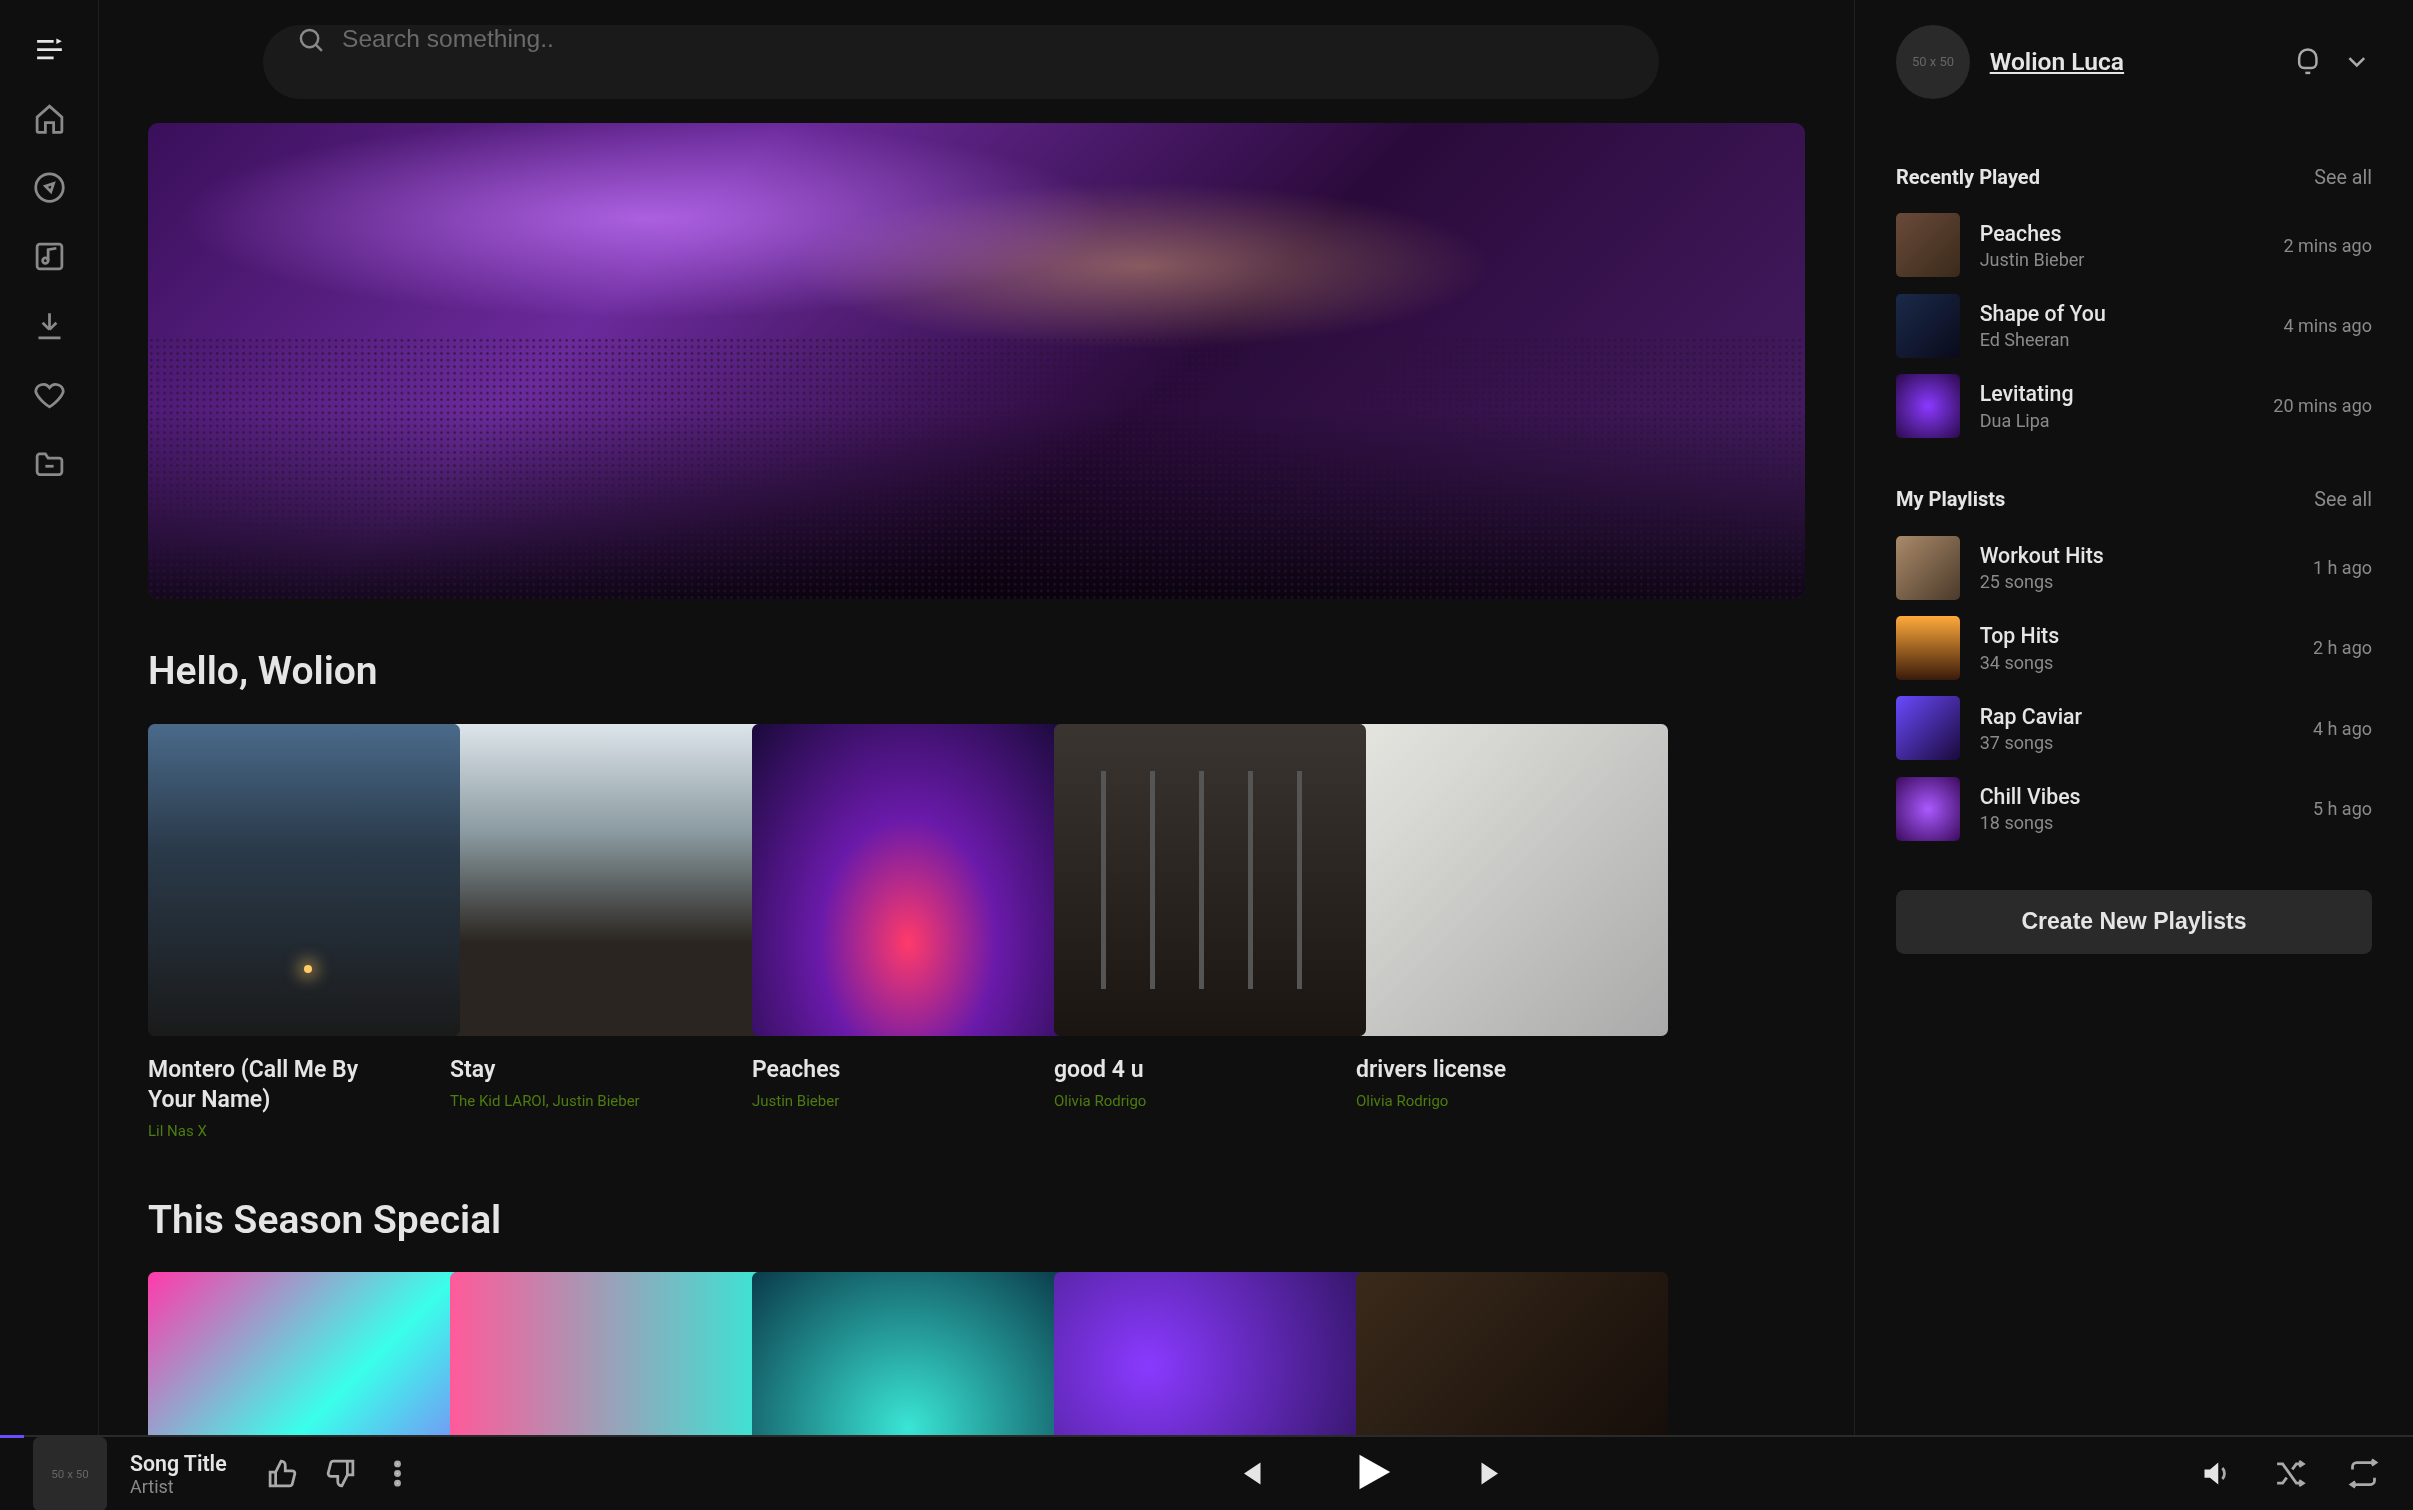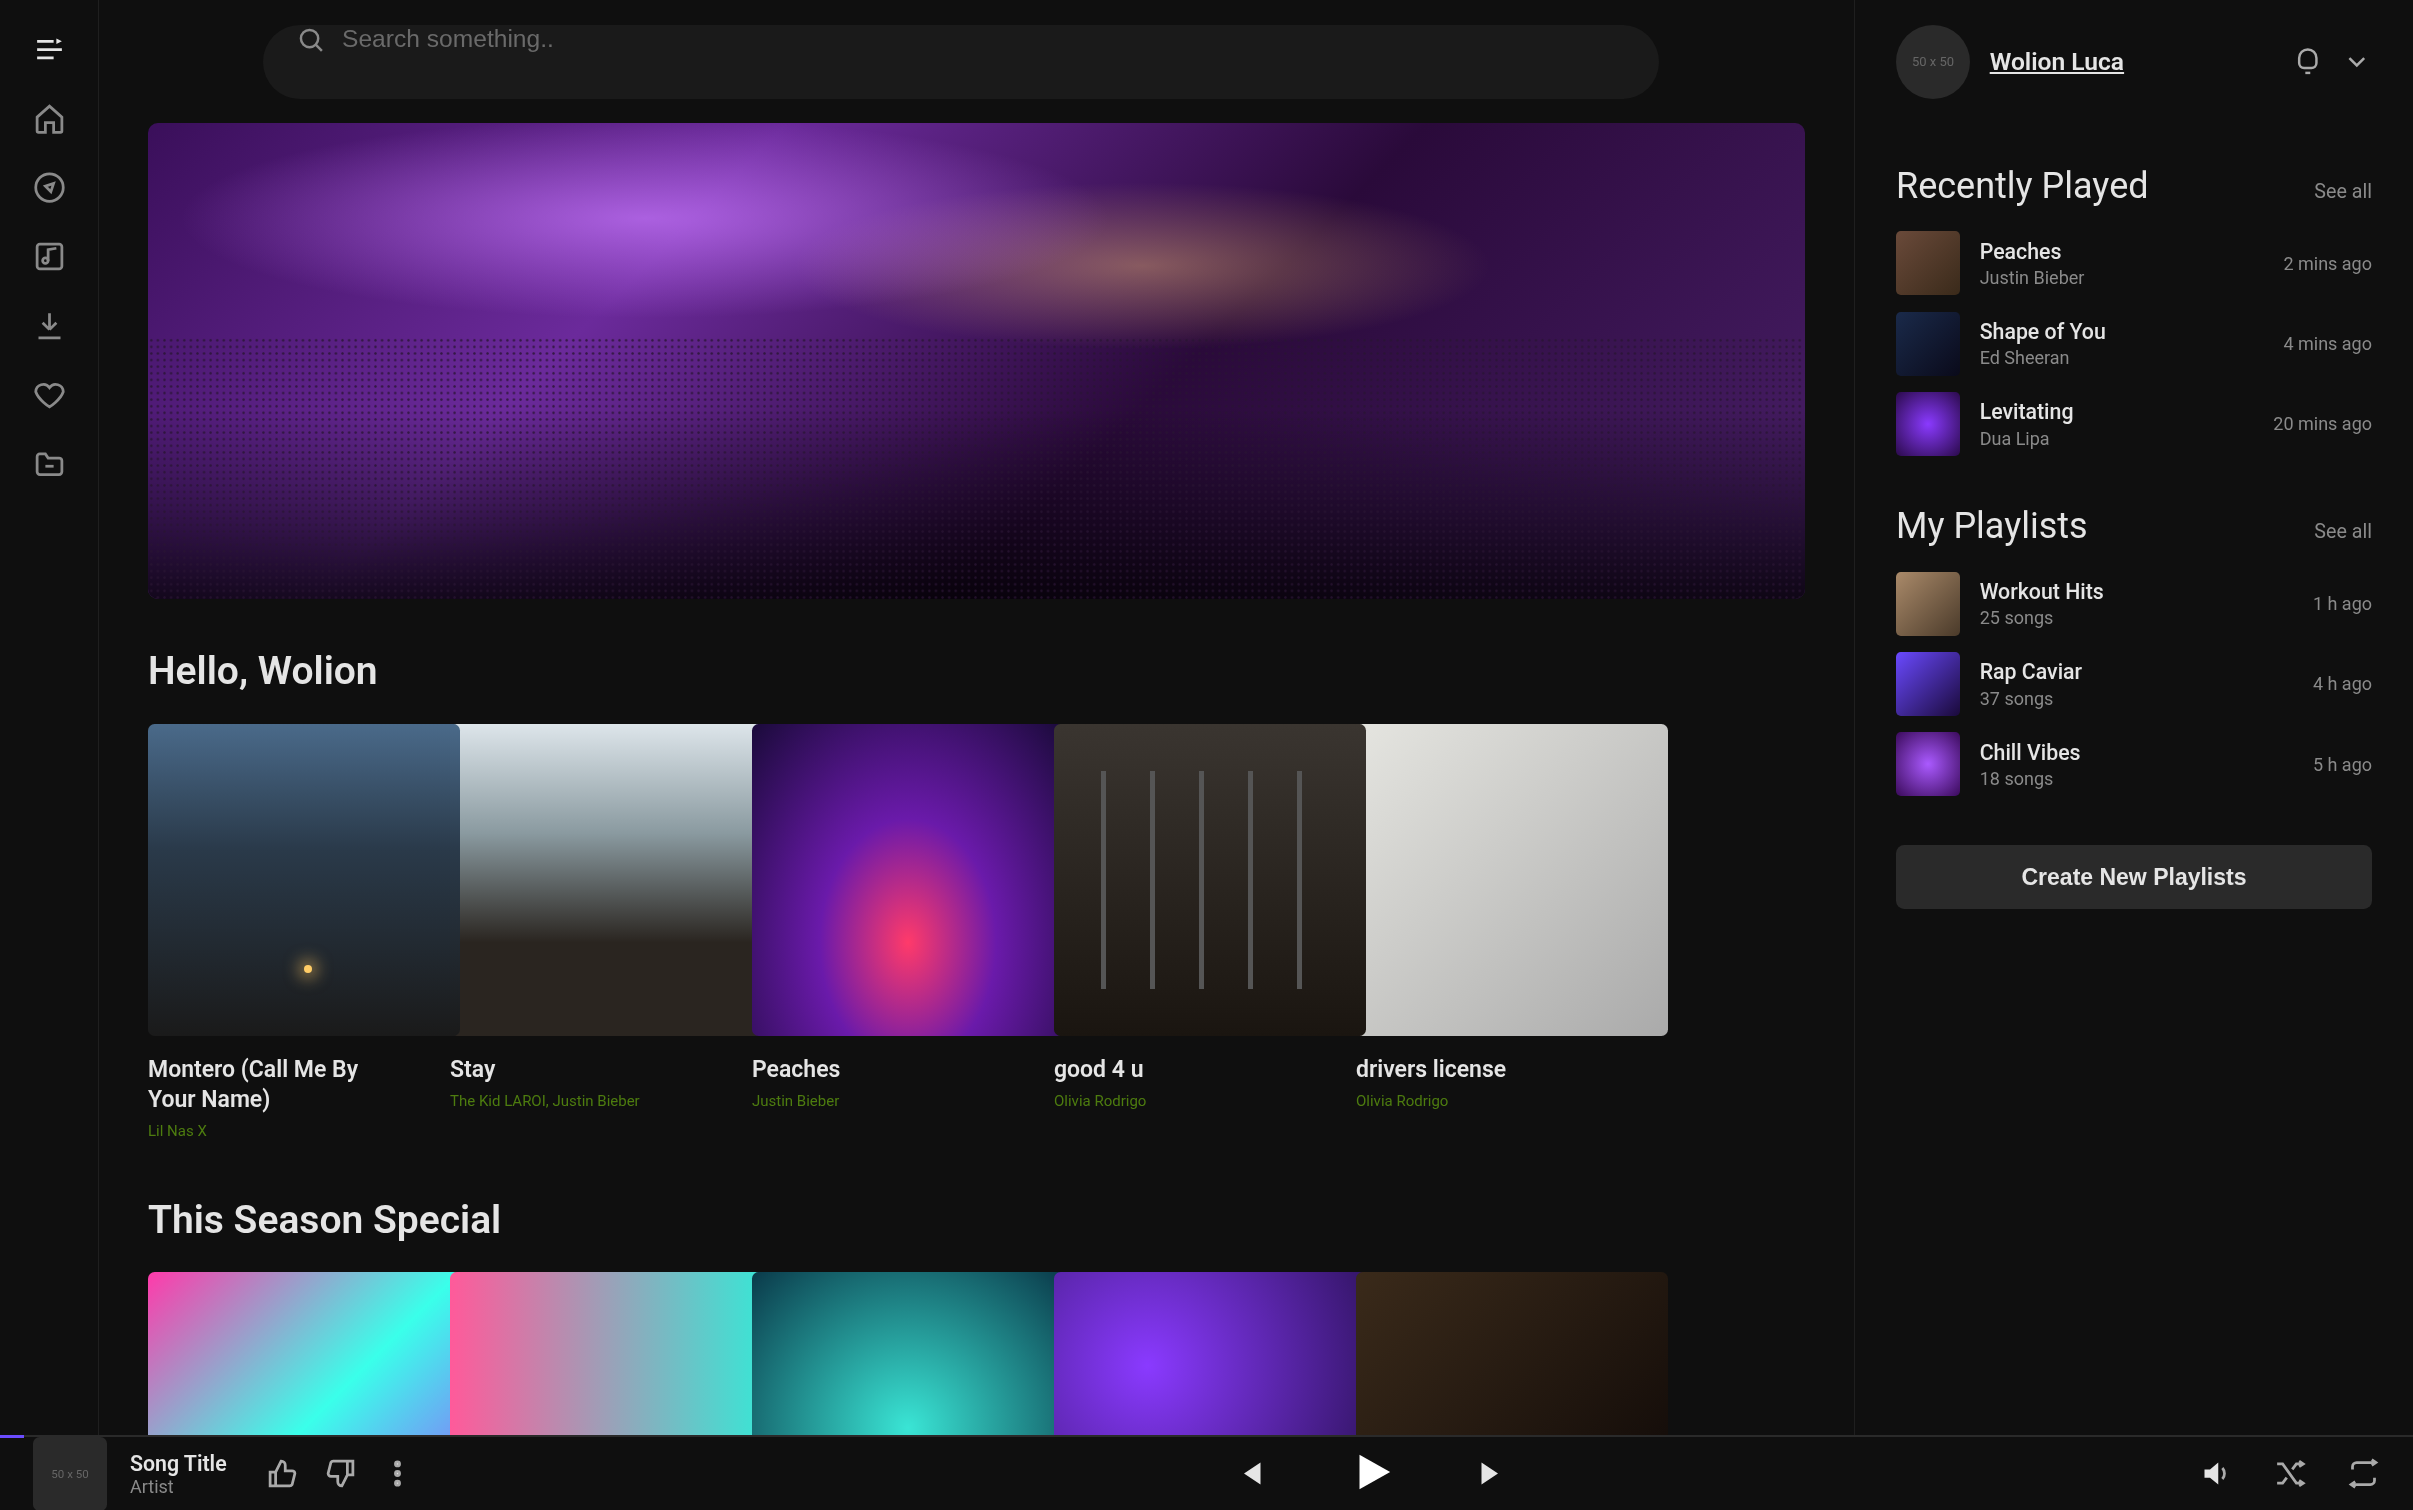--- a/index.html
+++ b/index.html
@@ -138,21 +138,21 @@
 .username { font-size: 24.6px; font-weight: 600; flex: 1; text-decoration: underline; }
 .user-row svg { width: 29.6px; height: 29.6px; stroke: #aaa; fill: none; stroke-width: 2; }
 
 .side-section { margin-bottom: 49px; }
 .side-header {
   display: flex;
   justify-content: space-between;
   align-items: baseline;
   margin-bottom: 24.6px;
 }
-.side-title { font-size: 36px; font-weight: 400; }
+.side-title { font-size: 20px; font-weight: 700; }
 .see-all { font-size: 19.7px; color: #8a8a8a; cursor: pointer; }
 
 .side-item {
   display: flex;
   align-items: center;
   gap: 19.7px;
   margin-bottom: 16.4px;
 }
 .side-thumb {
   width: 64px; height: 64px;
@@ -413,20 +413,28 @@
         <div class="side-title">My Playlists</div>
         <div class="see-all">See all</div>
       </div>
       <div class="side-item">
         <div class="side-thumb thumb-workout"></div>
         <div class="side-meta">
           <div class="side-item-title">Workout Hits</div>
           <div class="side-item-sub">25 songs</div>
         </div>
         <div class="side-time">1 h ago</div>
+      </div>
+      <div class="side-item">
+        <div class="side-thumb thumb-tophits"></div>
+        <div class="side-meta">
+          <div class="side-item-title">Top Hits</div>
+          <div class="side-item-sub">34 songs</div>
+        </div>
+        <div class="side-time">2 h ago</div>
       </div>
       <div class="side-item">
         <div class="side-thumb thumb-rap"></div>
         <div class="side-meta">
           <div class="side-item-title">Rap Caviar</div>
           <div class="side-item-sub">37 songs</div>
         </div>
         <div class="side-time">4 h ago</div>
       </div>
       <div class="side-item">

